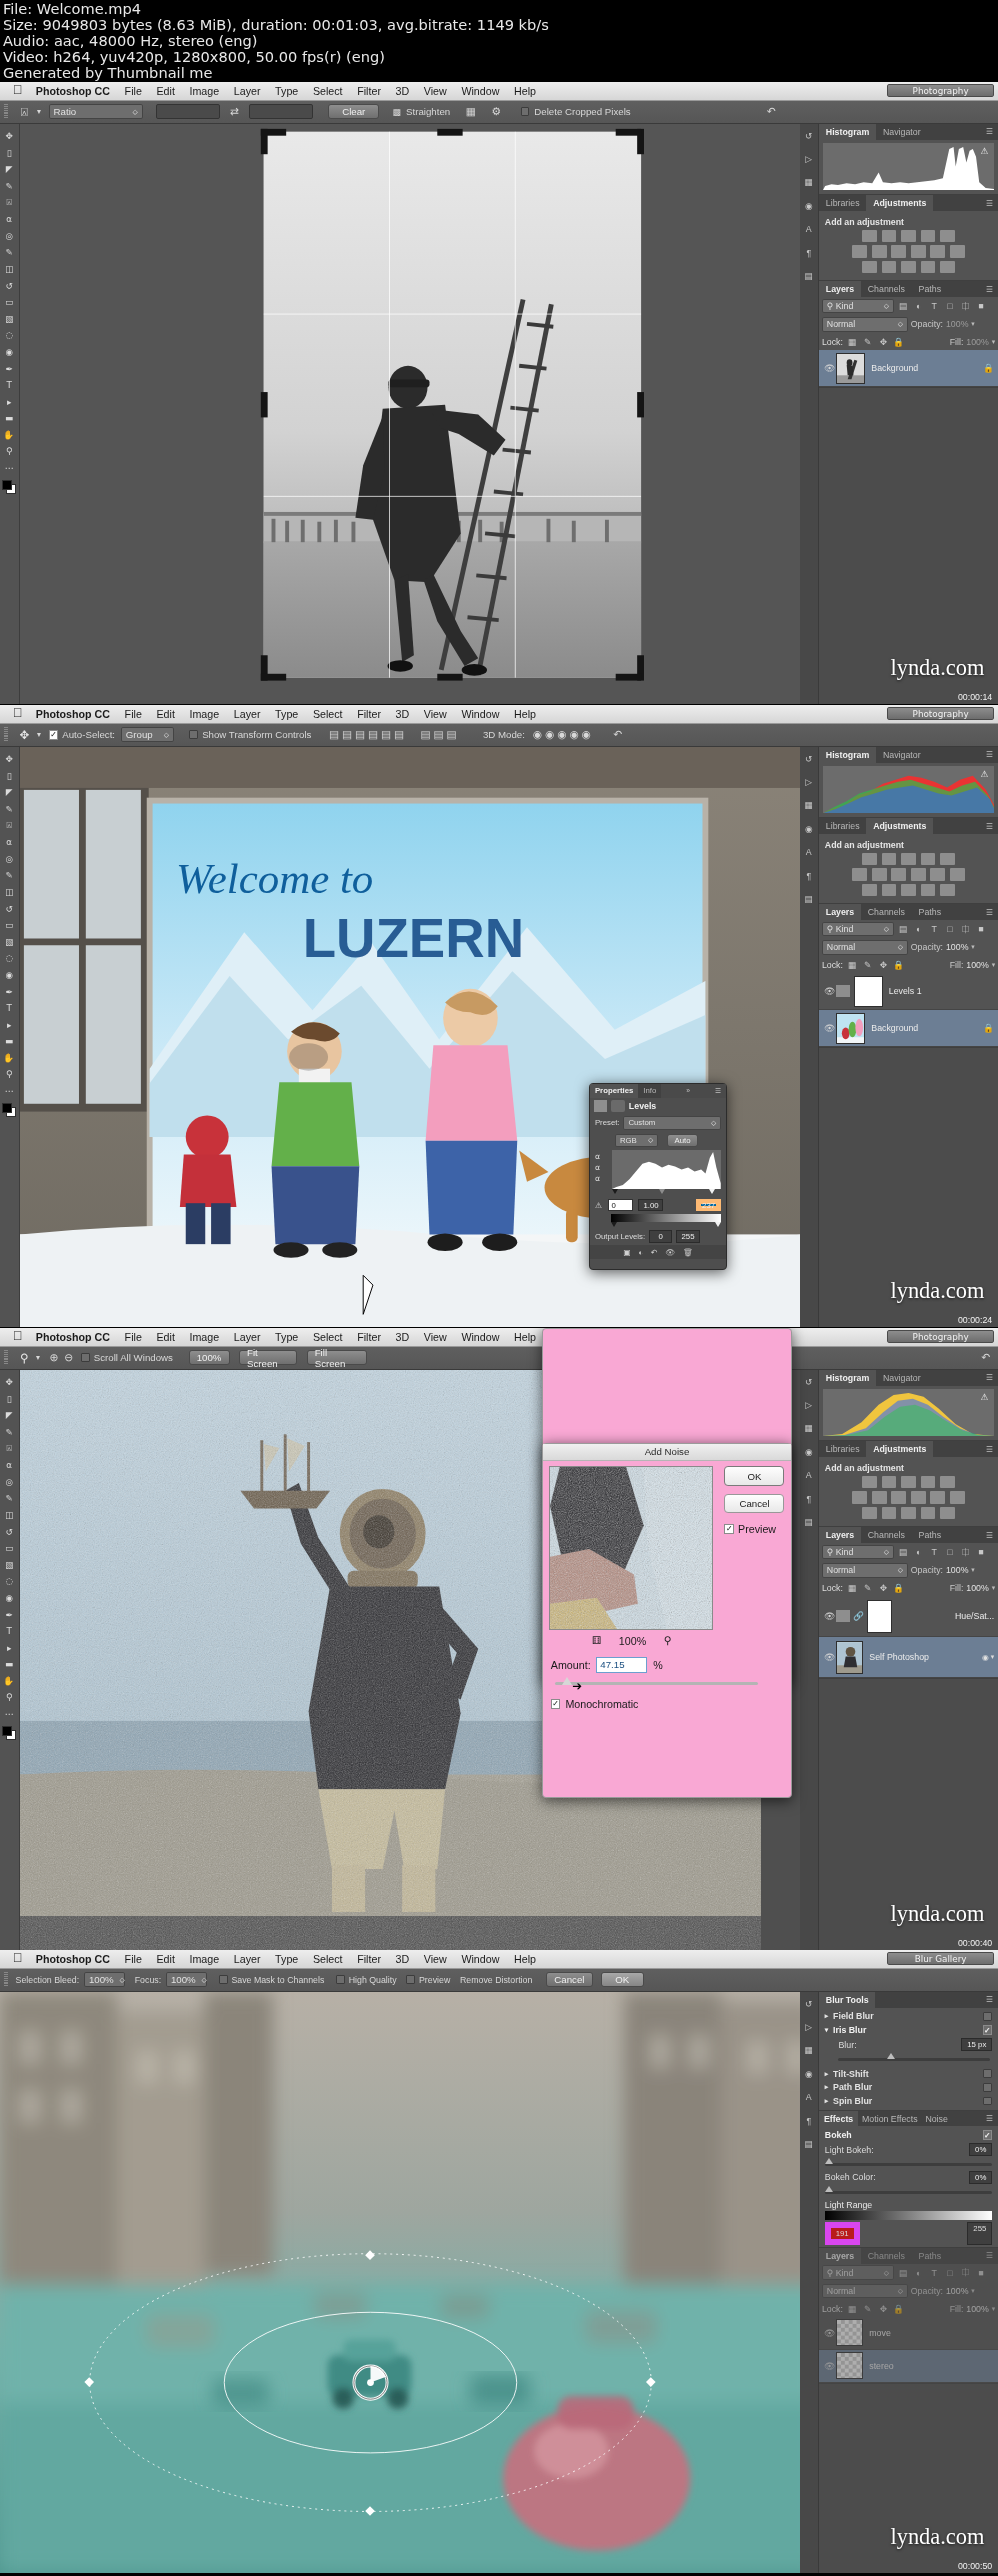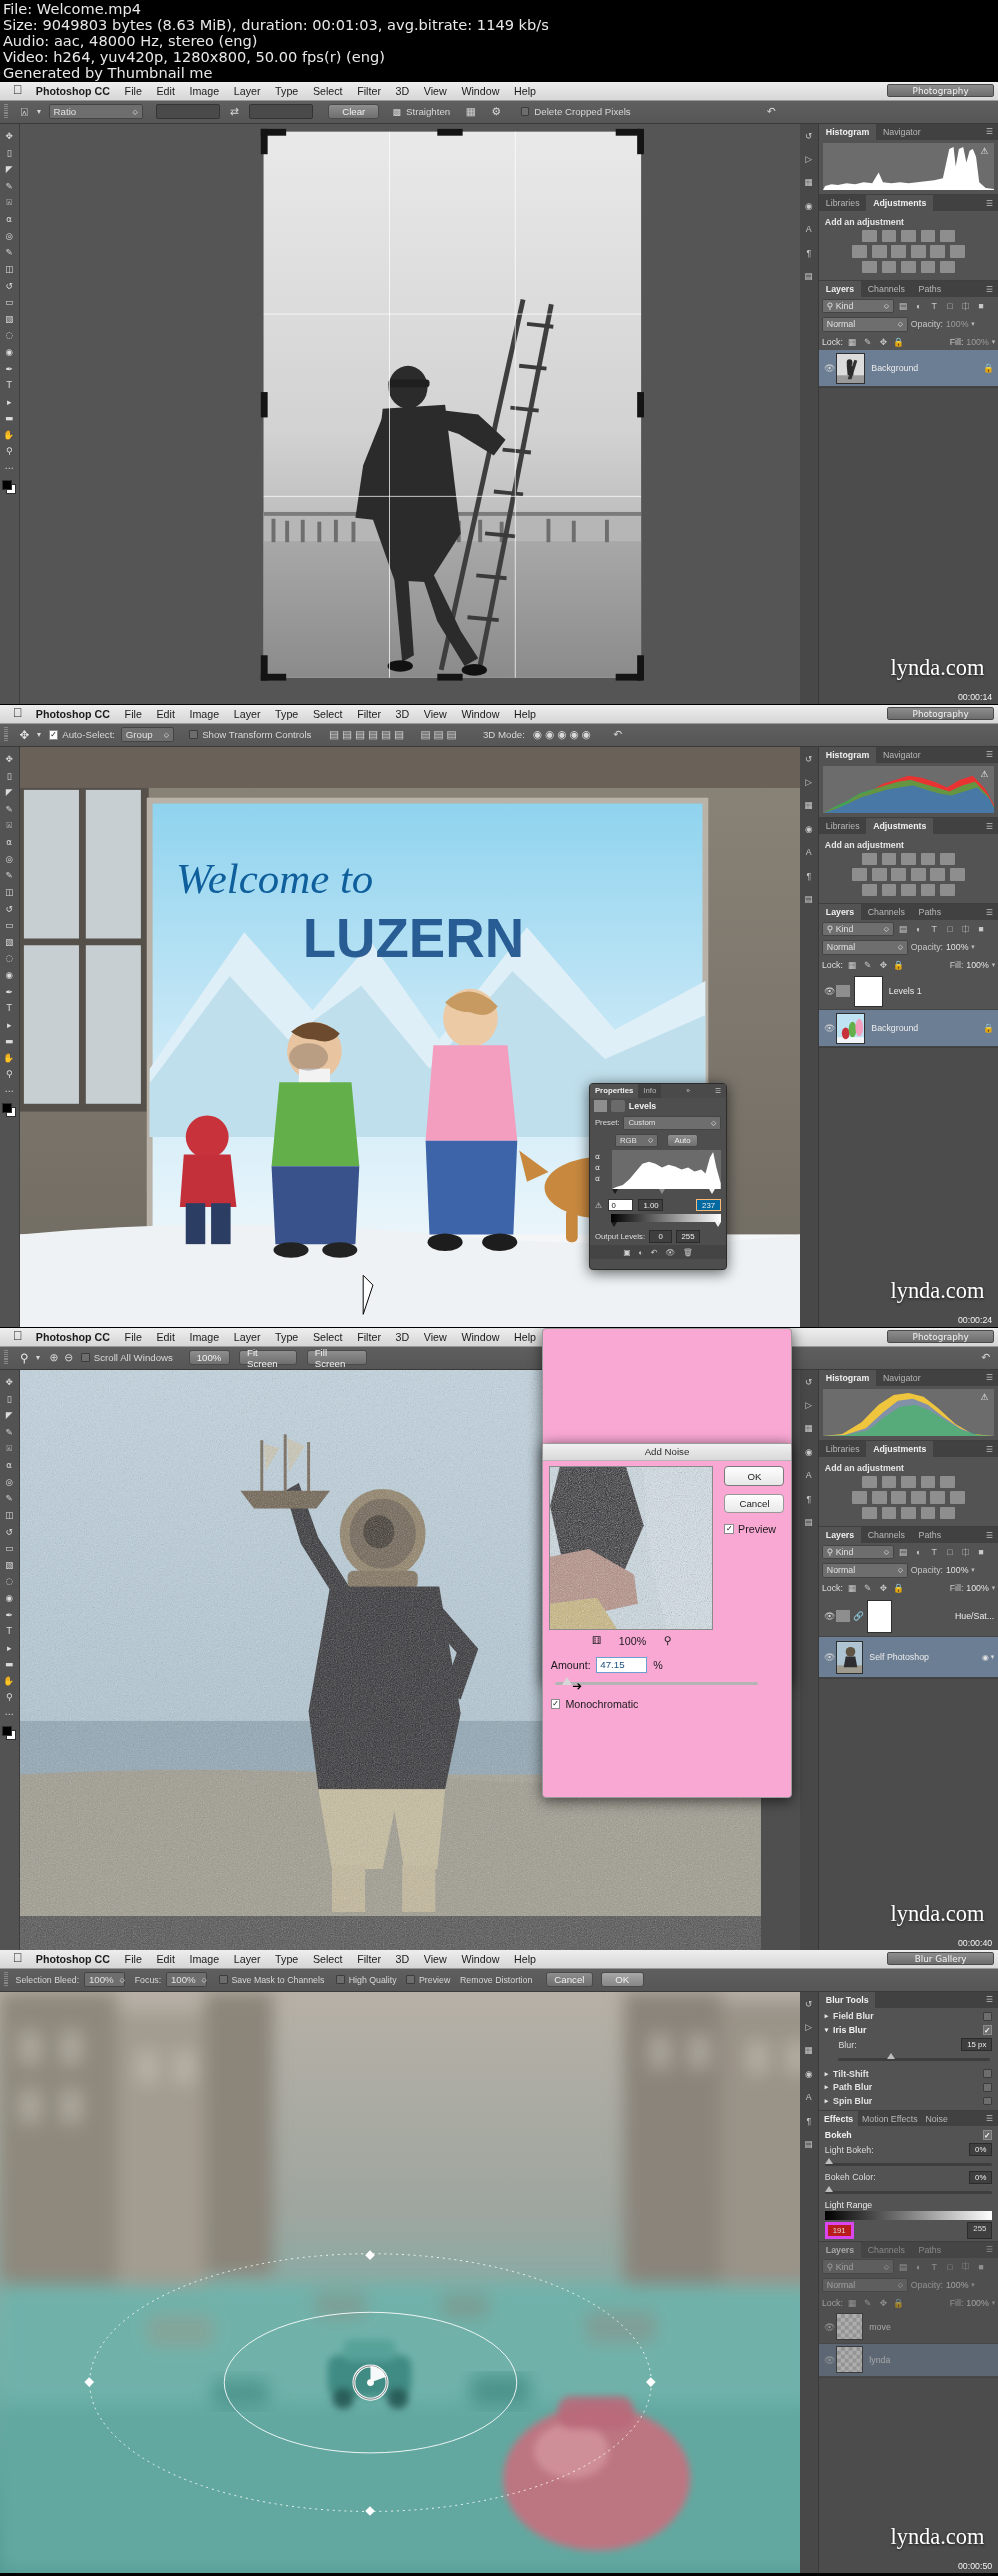--- a/index.html
+++ b/index.html
@@ -634,21 +634,21 @@
           <span style="position:absolute;left:0;top:0;width:0;height:0;border-left:3.9px solid transparent;border-right:3.9px solid transparent;border-top:5.8px solid #1b1b1b;"></span>
           <span style="position:absolute;left:43%;top:0;width:0;height:0;border-left:3.9px solid transparent;border-right:3.9px solid transparent;border-top:5.8px solid #8d8d8d;"></span>
           <span style="position:absolute;right:6%;top:0;width:0;height:0;border-left:3.9px solid transparent;border-right:3.9px solid transparent;border-top:5.8px solid #f2f2f2;"></span>
         </div>
       </div>
     </div>
     <div style="display:flex;align-items:center;gap:5.8px;padding:0 4.9px;">
       <span style="color:#ddd;font-size:7.8px;">⚠</span>
       <span style="background:#fff;color:#111;font-size:7.8px;width:25px;height:12.7px;display:flex;align-items:center;padding-left:2.9px;border:1px solid #333;">0</span>
       <span style="background:#3f3f3f;color:#eee;font-size:7.8px;width:25px;height:12.7px;display:flex;align-items:center;justify-content:center;border:1px solid #2b2b2b;">1.00</span>
-      <span style="background:#0369a1;color:#eee;font-size:7.8px;width:25px;height:12.7px;display:flex;align-items:center;justify-content:center;border:1px solid #fdba74;margin-left:auto;">237</span>
+      <span style="background:#0369a1;color:#eee;font-size:7.8px;width:25px;height:12.7px;display:flex;align-items:center;justify-content:center;border:5px solid #fdba74;margin-left:auto;">237</span>
     </div>
     <div style="padding:2.9px 4.9px 0 21.4px;">
       <div style="height:7.8px;background:linear-gradient(90deg,#000,#fff);"></div>
       <div style="position:relative;height:6.8px;">
         <span style="position:absolute;left:0;top:0;width:0;height:0;border-left:3.9px solid transparent;border-right:3.9px solid transparent;border-top:5.8px solid #1b1b1b;"></span>
         <span style="position:absolute;right:0;top:0;width:0;height:0;border-left:3.9px solid transparent;border-right:3.9px solid transparent;border-top:5.8px solid #f0f0f0;"></span>
       </div>
     </div>
     <div style="display:flex;align-items:center;gap:3.9px;padding:1px 4.9px;">
       <span style="color:#dcdcdc;font-size:7.8px;">Output Levels:</span>
@@ -1326,21 +1326,21 @@
           <span>Bokeh Color:</span>
           <span style="background:#3f3f3f;color:#eee;font-size:7.8px;padding:1px 4.9px;border:1px solid #2b2b2b;margin-left:auto;">0%</span>
         </div>
         <div style="position:relative;height:10.7px;margin:1px 1.9px;">
           <div style="position:absolute;left:0;right:0;top:4.9px;height:2.9px;background:#3d3d3d;border-radius:1.9px;"></div>
           <div style="position:absolute;left:0;top:0;width:0;height:0;border-left:4.9px solid transparent;border-right:4.9px solid transparent;border-bottom:6.8px solid #bdbdbd;"></div>
         </div>
         <div style="font-size:8.8px;color:#e8e8e8;padding:2.9px 1.9px 1px 1.9px;">Light Range</div>
         <div style="height:8.8px;background:linear-gradient(90deg,#000,#fff);margin:0 1.9px;"></div>
         <div style="display:flex;justify-content:space-between;font-size:7.8px;color:#dcdcdc;padding:1.9px 1.9px 0 1.9px;">
-          <span style="background:#b91c1c;padding:1px 4.9px;border:3px solid #d946ef;">191</span>
+          <span style="background:#b91c1c;padding:1px 4.9px;border:6px solid #d946ef;">191</span>
           <span style="background:#3f3f3f;padding:1px 4.9px;border:1px solid #2b2b2b;">255</span>
         </div>
       </div>
     </div>
 
     <div class="panel" style="opacity:0.55;">
       <div class="ptabs">
         <div class="tb on">Layers</div>
         <div class="tb">Channels</div>
         <div class="tb">Paths</div>
@@ -1379,21 +1379,21 @@
           <span style="font-size:6.8px;color:#bbb;">▾</span>
         </div>
         <div class="layer" style="height:33px;">
           <span class="eye">👁</span>
           <span class="thumb" style="width:27px;height:27px;background:repeating-conic-gradient(#cfcfcf 0 25%, #fff 0 50%) 0 0/7.8px 7.8px;"></span>
           <span class="nm">move</span>
         </div>
         <div class="layer selected" style="height:33px;">
           <span class="eye">👁</span>
           <span class="thumb" style="width:27px;height:27px;background:repeating-conic-gradient(#cfcfcf 0 25%, #fff 0 50%) 0 0/7.8px 7.8px;"></span>
-          <span class="nm">lynda</span>
+          <span class="nm">stereo</span>
         </div>
       </div>
     </div>
   </div>
 
   <div class="lynda">lynda.com</div>
   <div class="tstamp">00:00:50</div>
 </div>
 
 

